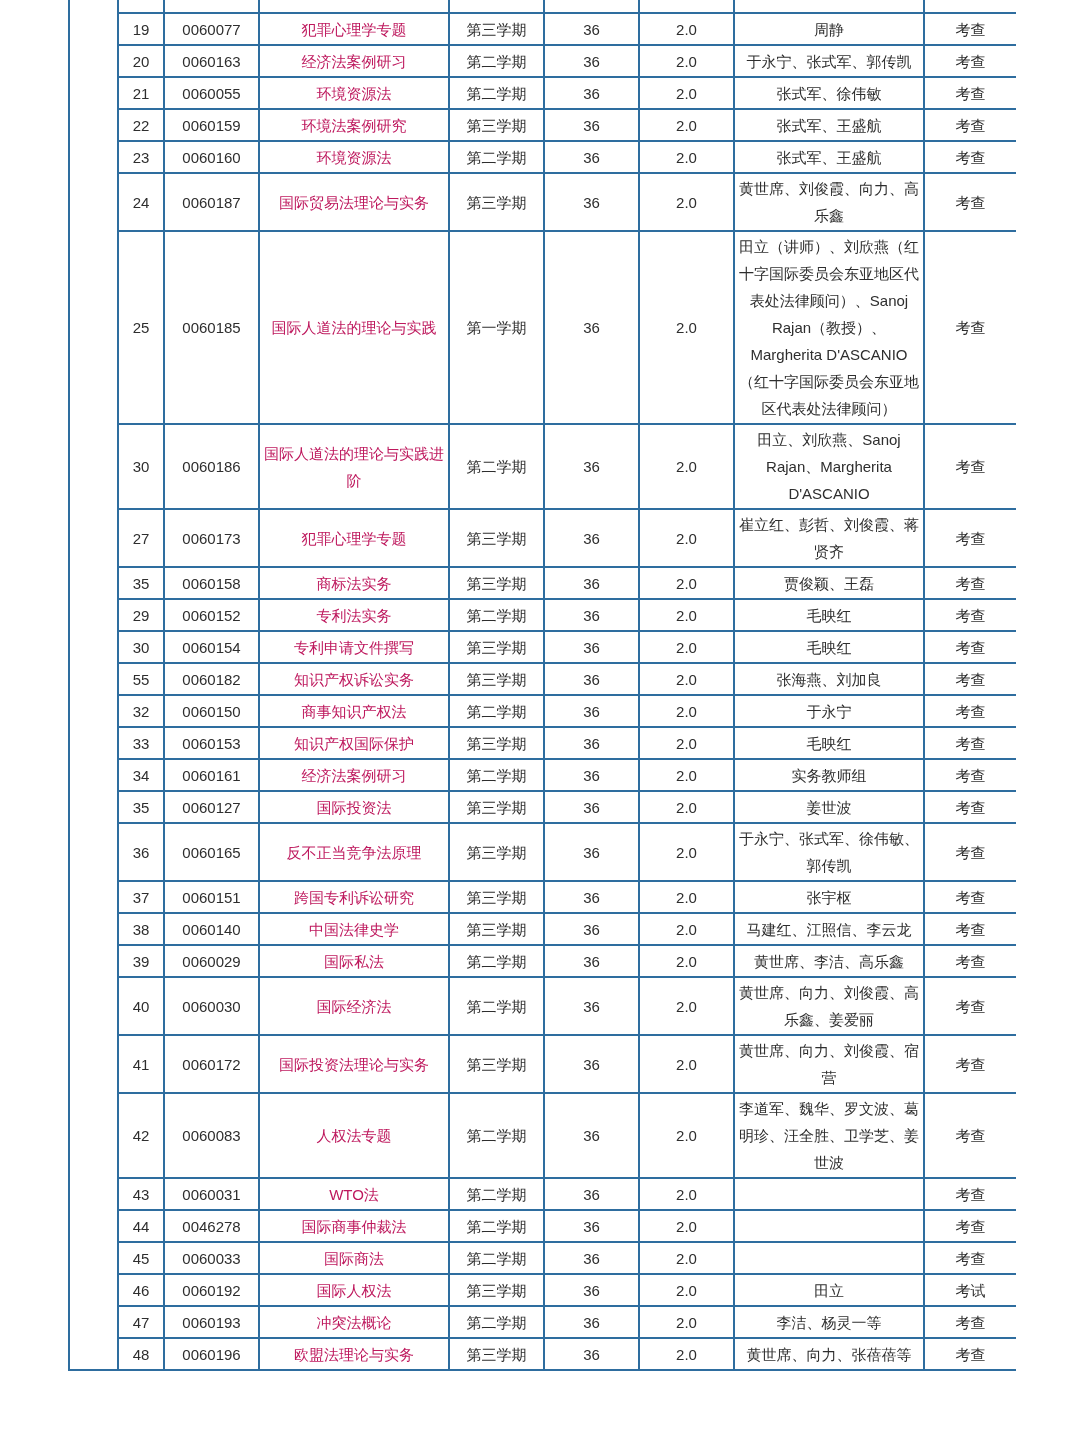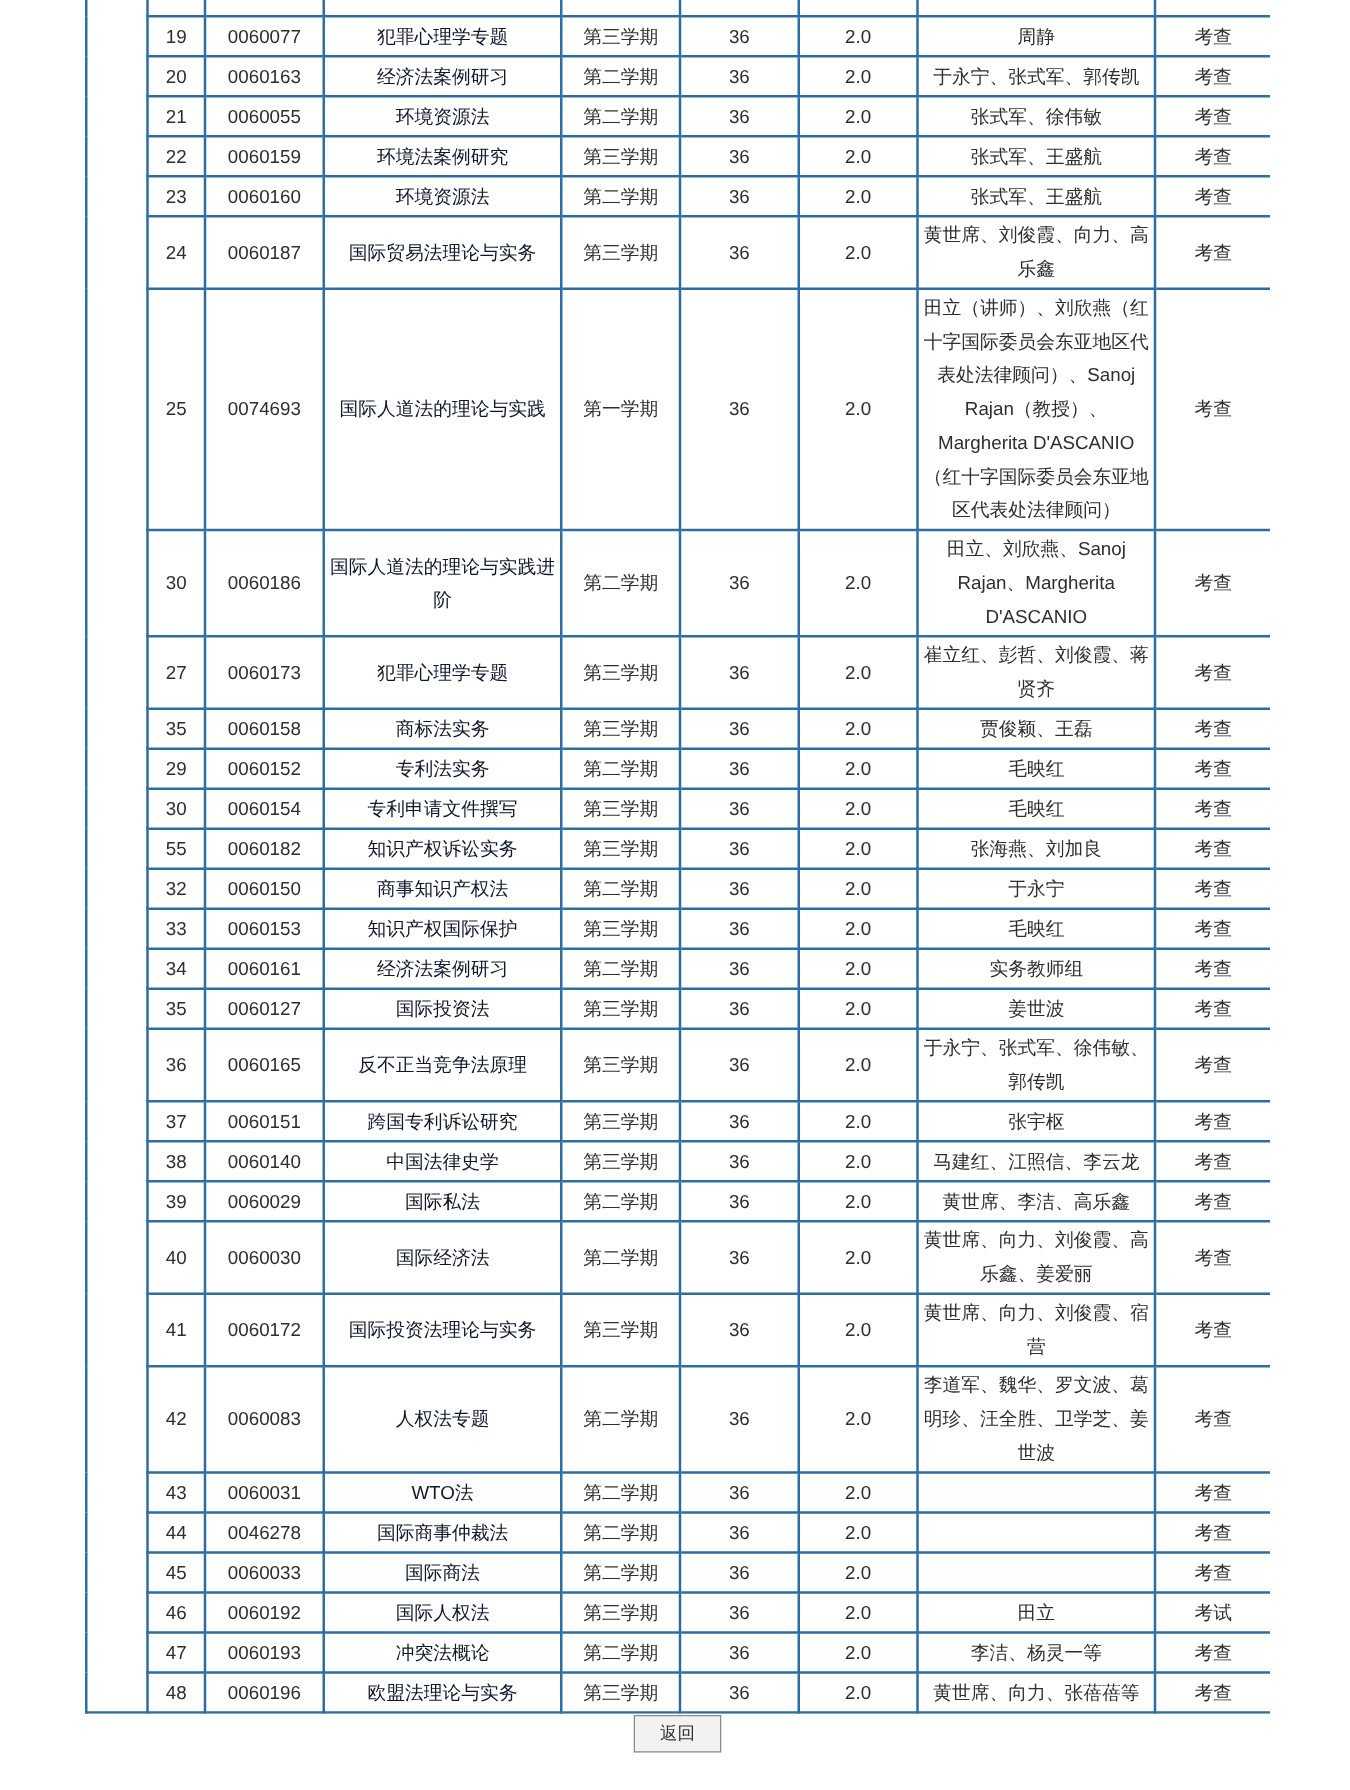--- a/index.html
+++ b/index.html
@@ -35,21 +35,21 @@
     height: 28px;
     word-break: break-word;
   }
   tr.phantom-row td {
     height: 38px;
   }
   td.col-merged {
     background: #ffffff;
   }
   a.course-link {
-    color: #0f172a;
+    color: #be185d;
     text-decoration: none;
     cursor: pointer;
   }
   .footer-bar {
     text-align: center;
     margin-top: 1px;
   }
   button.back-btn {
     font-family: "Liberation Sans", "DejaVu Sans", sans-serif;
     font-size: 14px;
@@ -144,21 +144,21 @@
             <td>0060187</td>
             <td><a class="course-link">国际贸易法理论与实务</a></td>
             <td>第三学期</td>
             <td>36</td>
             <td>2.0</td>
             <td>黄世席、刘俊霞、向力、高乐鑫</td>
             <td>考查</td>
           </tr>
           <tr>
             <td>25</td>
-            <td>0074693</td>
+            <td>0060185</td>
             <td><a class="course-link">国际人道法的理论与实践</a></td>
             <td>第一学期</td>
             <td>36</td>
             <td>2.0</td>
             <td>田立（讲师）、刘欣燕（红十字国际委员会东亚地区代表处法律顾问）、Sanoj Rajan（教授）、Margherita D'ASCANIO（红十字国际委员会东亚地区代表处法律顾问）</td>
             <td>考查</td>
           </tr>
           <tr>
             <td>30</td>
             <td>0060186</td>
@@ -384,17 +384,14 @@
             <td>0060196</td>
             <td><a class="course-link">欧盟法理论与实务</a></td>
             <td>第三学期</td>
             <td>36</td>
             <td>2.0</td>
             <td>黄世席、向力、张蓓蓓等</td>
             <td>考查</td>
           </tr>
         </tbody>
     </table>
-  </div>
-  <div class="footer-bar">
-    <button class="back-btn">返回</button>
   </div>
 </div>
 
 </body></html>

